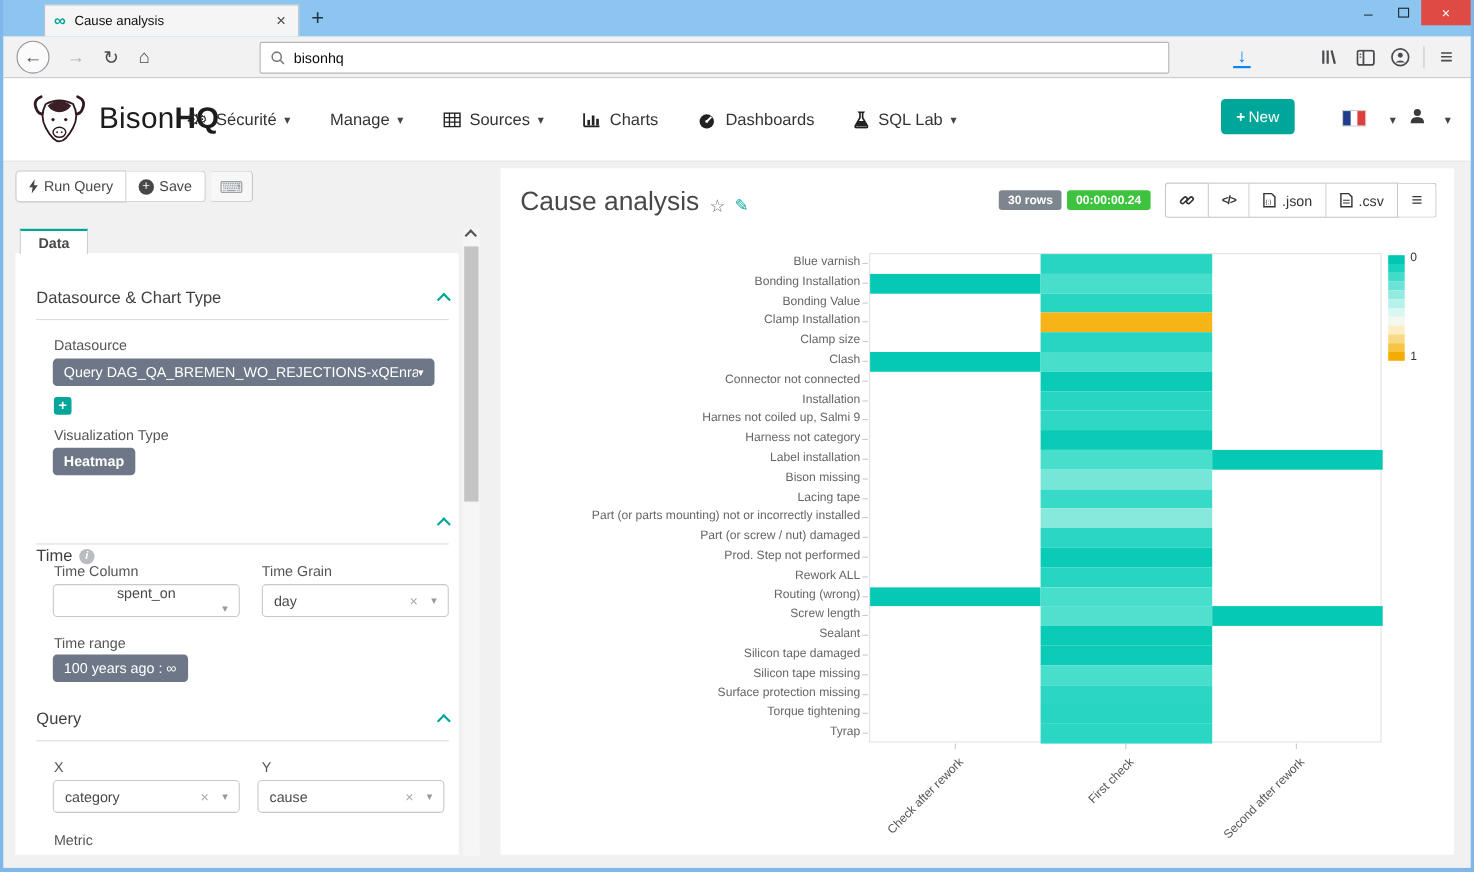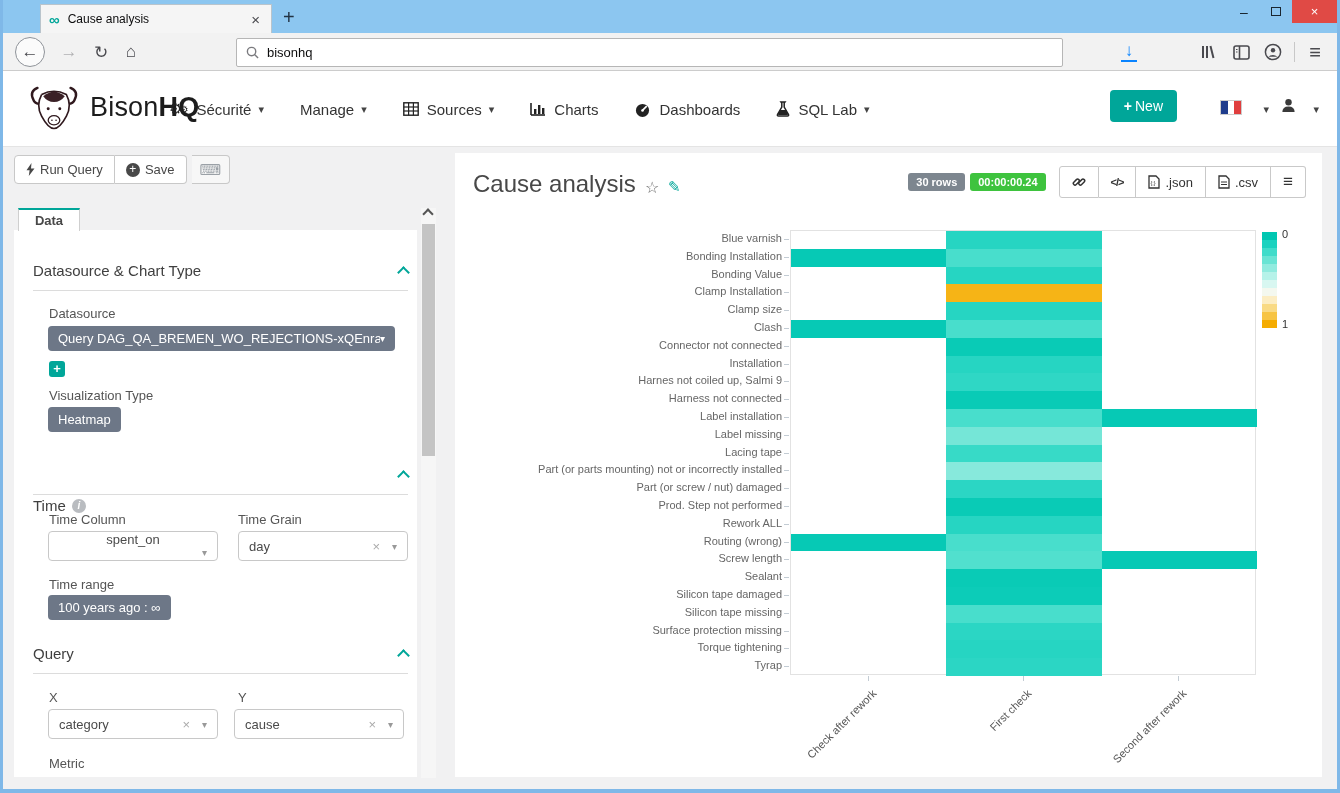--- a/index.html
+++ b/index.html
@@ -281,21 +281,21 @@
     <div class="sechr" style="top:60px;"></div>
 
     <div class="flabel" style="left:35px; top:76px;">Datasource</div>
     <div class="graybtn" style="left:34px; top:96px; width:347px;">
       <span style="white-space:nowrap; overflow:hidden;">Query DAG_QA_BREMEN_WO_REJECTIONS-xQEnran8c</span>
       <span class="selcaret" style="color:#fff;">▾</span>
     </div>
     <div class="plusbtn" style="left:35px; top:131px;">+</div>
 
     <div class="flabel" style="left:35px; top:158px;">Visualization Type</div>
-    <div class="graybtn" style="left:34px; top:177px;">Heatmap</div>
+    <div class="graybtn" style="left:34px; top:177px;font-weight:bold;">Heatmap</div>
 
     <div class="sechead" style="left:19px; top:236px;margin-top:31px;">
       <span>Time</span><span class="infoi">i</span>
     </div>
     <span class="chevup abs" style="left:385px; top:242px;"></span>
     <div class="sechr" style="top:264px;"></div>
 
     <div class="flabel" style="left:35px; top:282px;">Time Column</div>
     <div class="selbox" style="left:34px; top:301px; width:170px;flex-direction:column;">
       <span>spent_on</span>
@@ -421,25 +421,25 @@
         <div class="hm-ylabel" style="top: 148.2px; height: 17.8px; line-height: 17.8px;">Clamp size</div>
         <div class="hm-ytick" style="left: 329px; top: 157px;"></div>
         <div class="hm-ylabel" style="top: 166px; height: 17.8px; line-height: 17.8px;">Clash</div>
         <div class="hm-ytick" style="left: 329px; top: 175px;"></div>
         <div class="hm-ylabel" style="top: 183.8px; height: 17.8px; line-height: 17.8px;">Connector not connected</div>
         <div class="hm-ytick" style="left: 329px; top: 193px;"></div>
         <div class="hm-ylabel" style="top: 201.6px; height: 17.8px; line-height: 17.8px;">Installation</div>
         <div class="hm-ytick" style="left: 329px; top: 211px;"></div>
         <div class="hm-ylabel" style="top: 219.4px; height: 17.8px; line-height: 17.8px;">Harnes not coiled up, Salmi 9</div>
         <div class="hm-ytick" style="left: 329px; top: 228px;"></div>
-        <div class="hm-ylabel" style="top: 237.2px; height: 17.8px; line-height: 17.8px;">Harness not connected</div>
+        <div class="hm-ylabel" style="top: 237.2px; height: 17.8px; line-height: 17.8px;">Harness not category</div>
         <div class="hm-ytick" style="left: 329px; top: 246px;"></div>
         <div class="hm-ylabel" style="top: 255px; height: 17.8px; line-height: 17.8px;">Label installation</div>
         <div class="hm-ytick" style="left: 329px; top: 264px;"></div>
-        <div class="hm-ylabel" style="top: 272.8px; height: 17.8px; line-height: 17.8px;">Label missing</div>
+        <div class="hm-ylabel" style="top: 272.8px; height: 17.8px; line-height: 17.8px;">Bison missing</div>
         <div class="hm-ytick" style="left: 329px; top: 282px;"></div>
         <div class="hm-ylabel" style="top: 290.6px; height: 17.8px; line-height: 17.8px;">Lacing tape</div>
         <div class="hm-ytick" style="left: 329px; top: 300px;"></div>
         <div class="hm-ylabel" style="top: 308.4px; height: 17.8px; line-height: 17.8px;">Part (or parts mounting) not or incorrectly installed</div>
         <div class="hm-ytick" style="left: 329px; top: 317px;"></div>
         <div class="hm-ylabel" style="top: 326.2px; height: 17.8px; line-height: 17.8px;">Part (or screw / nut) damaged</div>
         <div class="hm-ytick" style="left: 329px; top: 335px;"></div>
         <div class="hm-ylabel" style="top: 344px; height: 17.8px; line-height: 17.8px;">Prod. Step not performed</div>
         <div class="hm-ytick" style="left: 329px; top: 353px;"></div>
         <div class="hm-ylabel" style="top: 361.8px; height: 17.8px; line-height: 17.8px;">Rework ALL</div>

